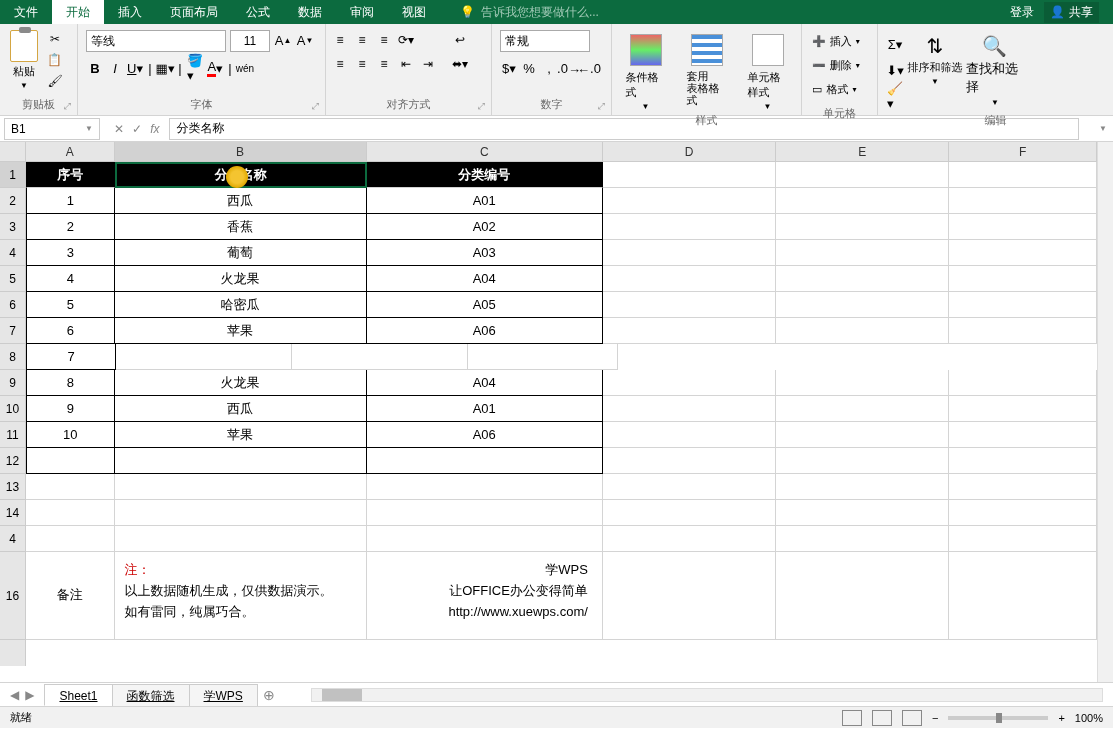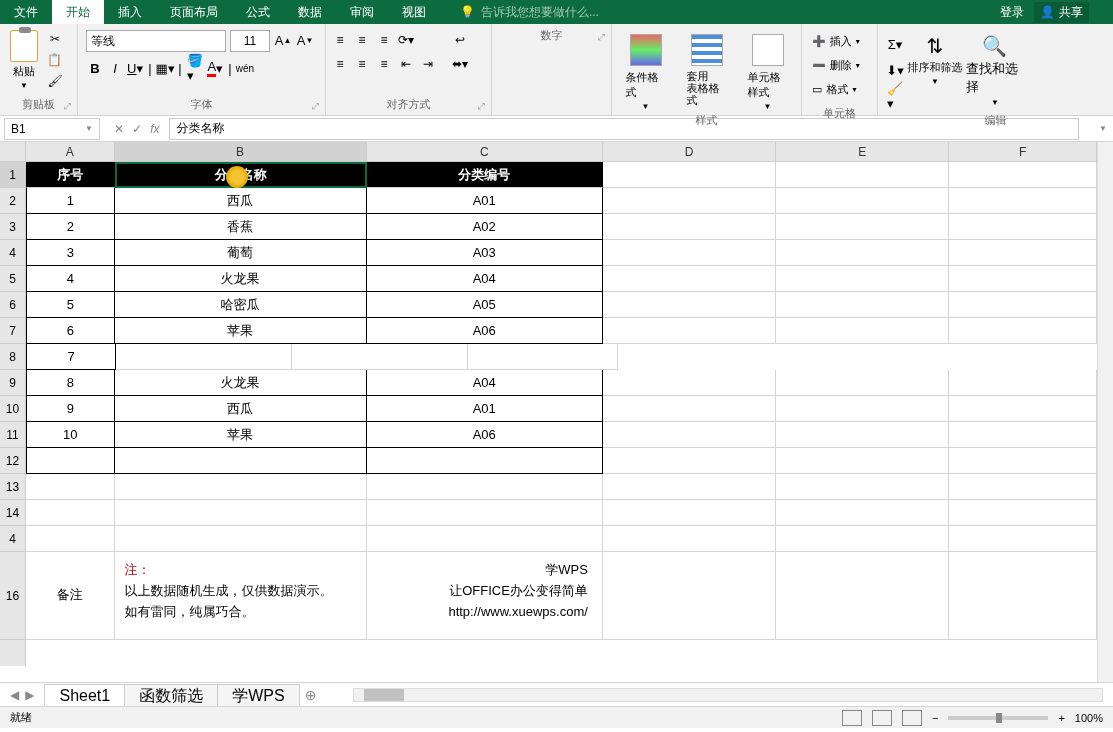--- a/index.html
+++ b/index.html
@@ -4,21 +4,21 @@
 <style>
 * { margin: 0; padding: 0; box-sizing: border-box; font-family: "Microsoft YaHei", sans-serif; }
 body { width: 1113px; height: 732px; background: #fff; overflow: hidden; font-size: 12px; }
 
 
 .titlebar { height: 24px; background: #0c6b3f; display: flex; align-items: center; color: #fff; }
 .menu-tabs { display: flex; height: 24px; }
 .menu-tab { padding: 0 14px; line-height: 24px; color: #fff; cursor: pointer; font-size: 12px; }
 .menu-tab.active { background: #fff; color: #0c6b3f; }
 .tell-me { margin-left: 20px; display: flex; align-items: center; color: #a0c9b5; font-size: 12px; gap: 6px; }
-.title-right { margin-left: auto; display: flex; align-items: center; gap: 10px; padding-right: 24px; text-align: right; }
+.title-right { margin-left: auto; display: flex; align-items: center; gap: 10px; padding-right: 14px; text-align: right; }
 .title-right span { font-size: 12px; }
 .share { display: flex; align-items: center; gap: 4px; background: #0a5c36; padding: 2px 6px; }
 
 
 .ribbon { height: 92px; background: #f1f1f1; border-bottom: 1px solid #d4d4d4; display: flex; }
 .group { border-right: 1px solid #d4d4d4; padding: 2px 4px 0 4px; display: flex; flex-direction: column; }
 .group-body { flex: 1; display: flex; align-items: flex-start; gap: 2px; }
 .group-label { text-align: center; font-size: 11px; color: #666; padding: 2px 0 3px 0; position: relative; }
 .group-label .launcher { position: absolute; right: 2px; bottom: 3px; font-size: 9px; color: #888; }
 
@@ -75,21 +75,21 @@
 .footer-txt { padding: 8px 10px; font-size: 13px; line-height: 1.6; }
 .note-red { color: #c00; }
 .footer-right { text-align: right; padding: 8px 14px; font-size: 13px; line-height: 1.6; }
 
 .vscroll { position: absolute; right: 0; top: 0; bottom: 0; width: 16px; background: #f1f1f1; border-left: 1px solid #ddd; }
 
 
 .sheet-bar { height: 24px; border-top: 1px solid #d4d4d4; display: flex; align-items: center; background: #fff; }
 .sheet-nav { padding: 0 10px; color: #888; display: flex; gap: 6px; }
 .sheet-tabs { display: flex; }
-.sheet-tab { padding: 0 14px; height: 22px; line-height: 22px; border: 1px solid #ccc; border-bottom: none; margin-right: -1px; font-size: 16px; background: #f5f5f5; }
+.sheet-tab { padding: 0 14px; height: 22px; line-height: 22px; border: 1px solid #ccc; border-bottom: none; margin-right: -1px; font-size: 12px; background: #f5f5f5; text-decoration: underline; }
 .sheet-tab.active { background: #fff; border-bottom: 1px solid #fff; }
 .add-sheet { width: 24px; text-align: center; color: #888; font-size: 14px; }
 .hscroll { flex: 1; margin: 0 10px 0 30px; height: 14px; background: #f1f1f1; position: relative; border: 1px solid #ddd; }
 .hscroll-thumb { position: absolute; left: 10px; width: 40px; height: 100%; background: #c1c1c1; }
 
 
 .statusbar { height: 22px; background: #f1f1f1; border-top: 1px solid #d4d4d4; display: flex; align-items: center; padding: 0 10px; font-size: 11px; }
 .status-right { margin-left: auto; display: flex; align-items: center; gap: 10px; }
 .view-btn { width: 20px; height: 16px; border: 1px solid #888; }
 .zoom-slider { width: 100px; height: 4px; background: #ccc; position: relative; }
@@ -199,20 +199,30 @@
       </div>
       <div class="align-col" style="margin-left:6px">
         <span class="align-btn" style="width:28px">↩</span>
         <span class="align-btn" style="width:28px">⬌▾</span>
       </div>
     </div>
     <div class="group-label"><span>对齐方式</span><span class="launcher">⤢</span></div>
   </div>
 
   <div class="group num-group" style="width:120px">
+    <div class="group-body" style="flex-direction:column;padding:4px">
+      <input class="num-select" value="常规" style="">
+      <div class="btn-row">
+        <span class="mini">$▾</span>
+        <span class="mini">%</span>
+        <span class="mini">,</span>
+        <span class="mini">.0→</span>
+        <span class="mini">←.0</span>
+      </div>
+    </div>
     <div class="group-label"><span>数字</span><span class="launcher">⤢</span></div>
   </div>
 
   <div class="group" style="width:190px">
     <div class="group-body" style="justify-content:space-around;padding-top:4px">
       <div class="big-btn">
           <div class="style-icon" style="background:linear-gradient(#e66,#6e6,#66e)"></div>
           <span style="font-size:11px">条件格式</span>
           <span style="font-size:8px">▼</span>
         </div>

